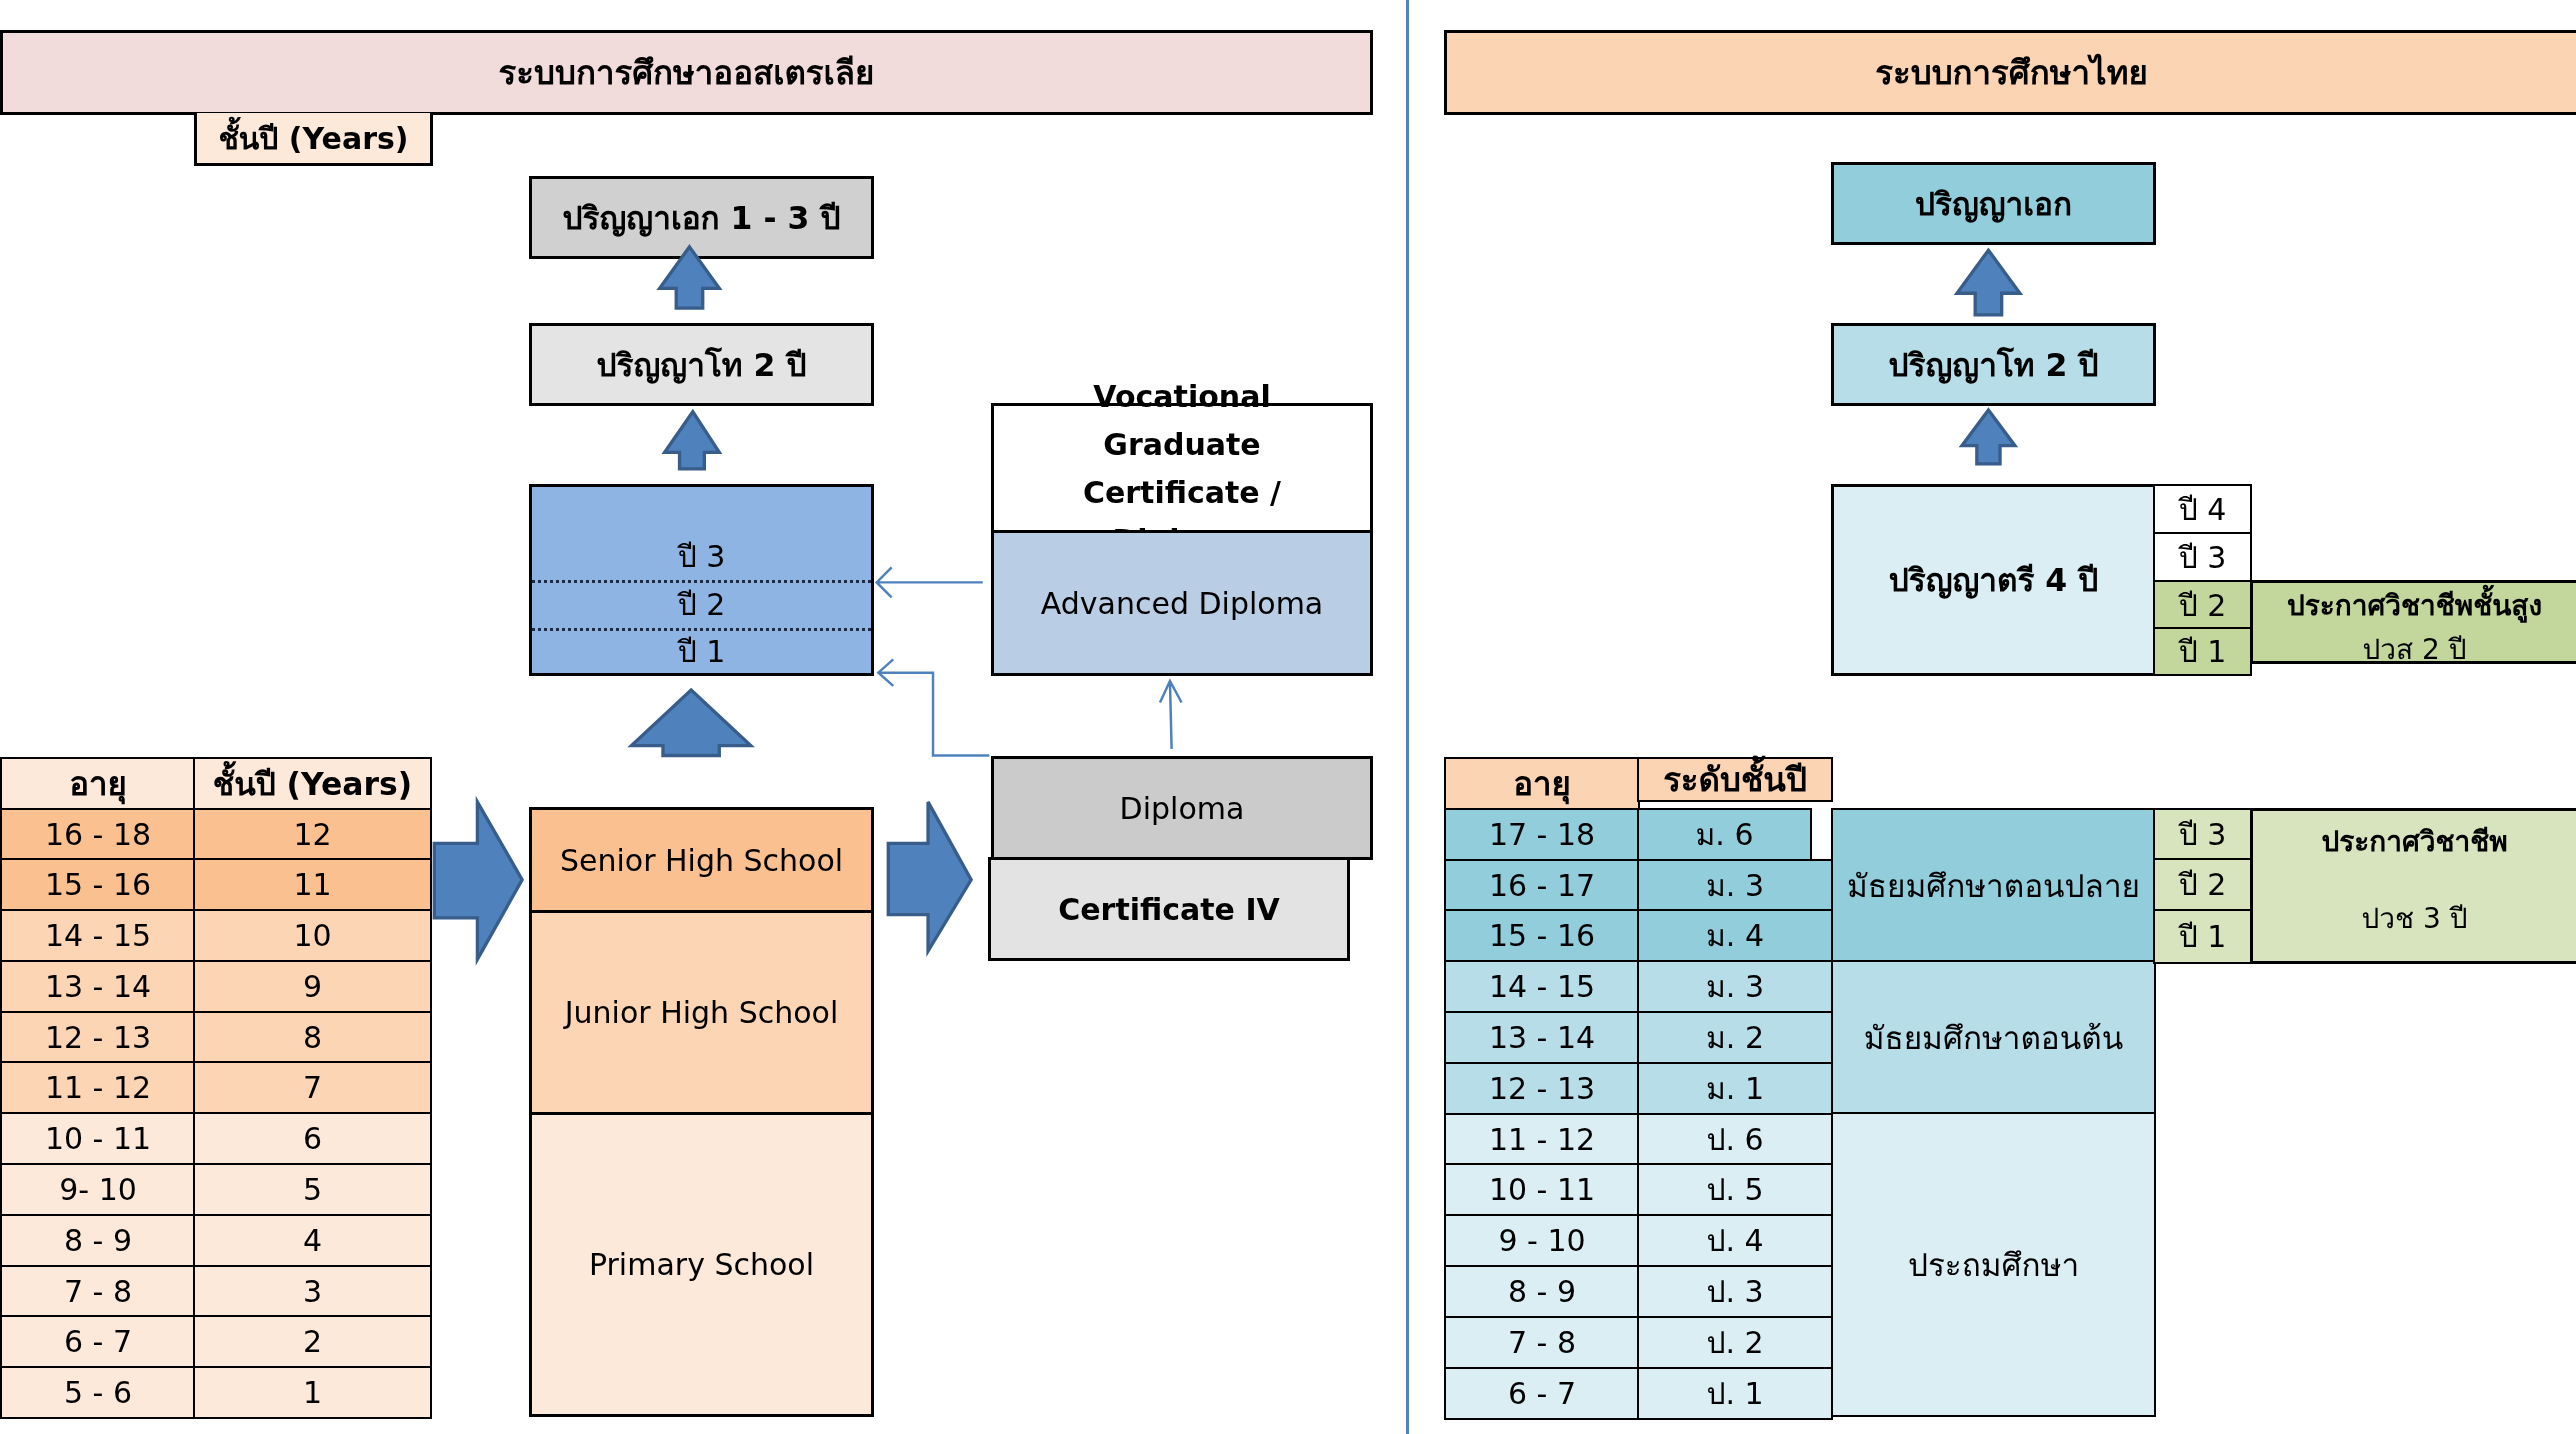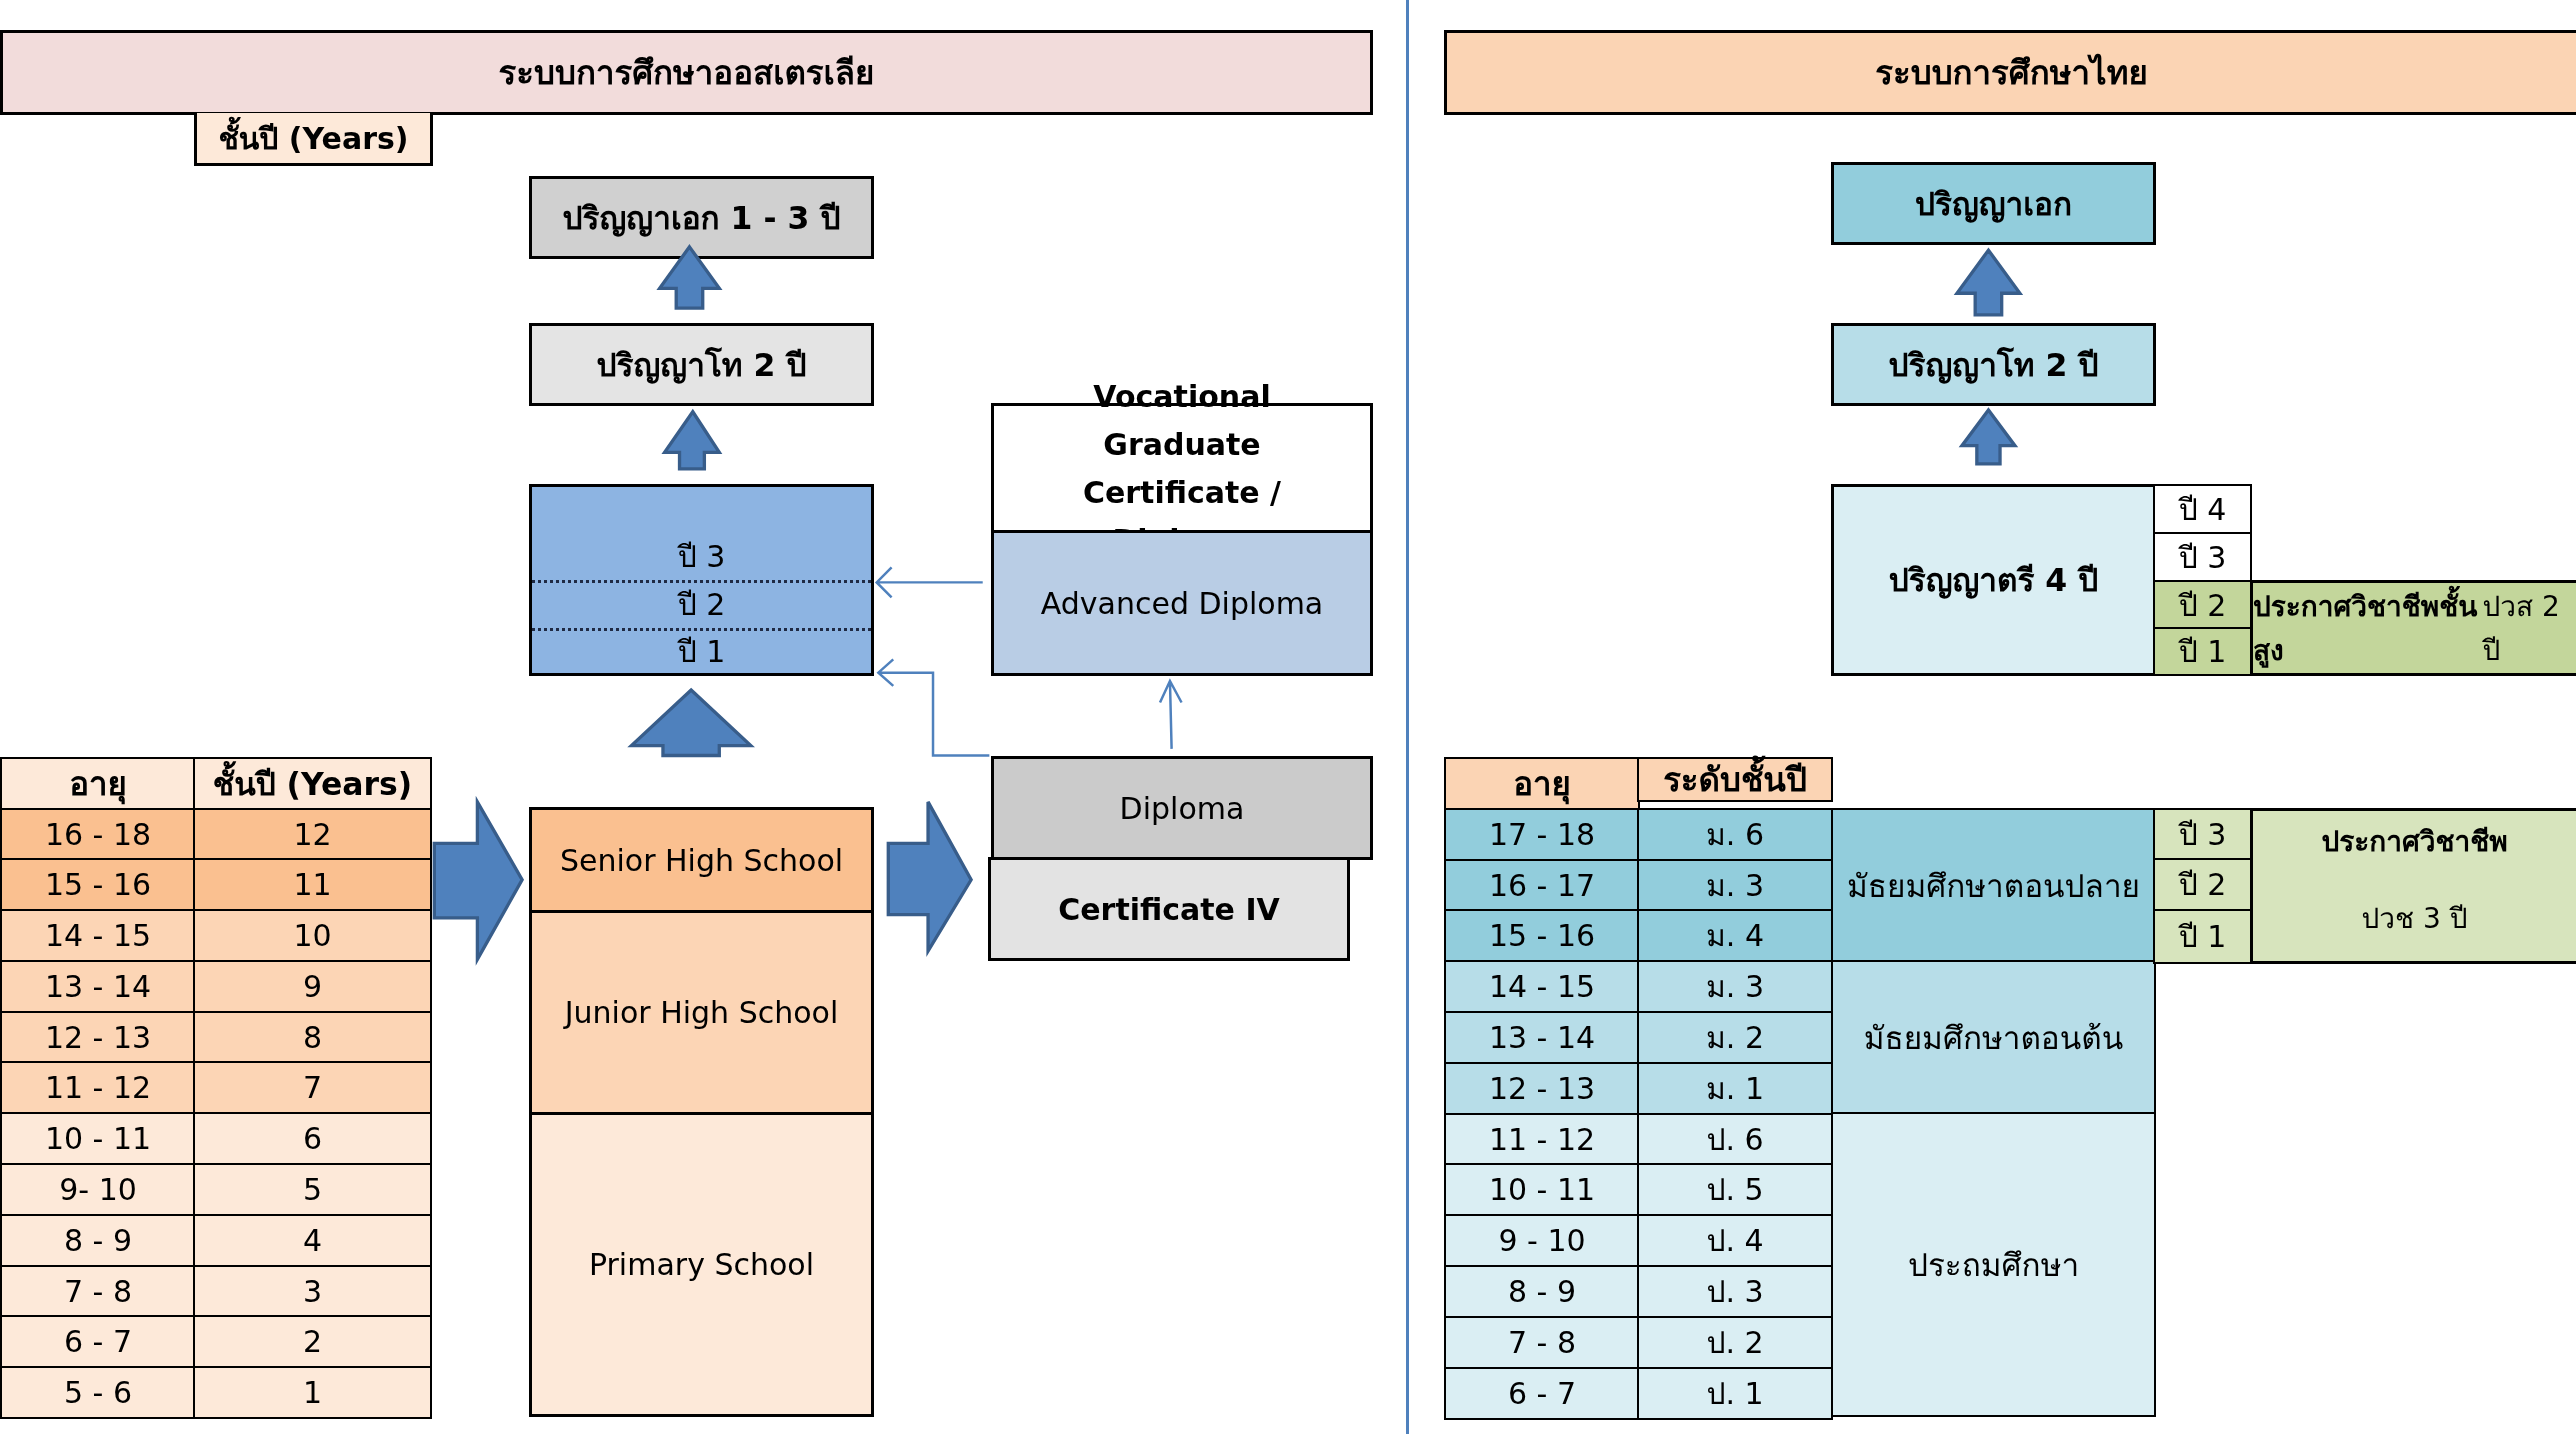--- a/index.html
+++ b/index.html
@@ -110,32 +110,32 @@
 
 <div class="box bold t38" style="left:1831px;top:162px;width:325px;height:83px;background:#92cddc;">ปริญญาเอก</div>
 <div class="box bold t38" style="left:1831px;top:323px;width:325px;height:83px;background:#b7dde8;">ปริญญาโท 2 ปี</div>
 
 <div class="box bold t38" style="left:1831px;top:484px;width:325px;height:192px;background:#daeef3;">ปริญญาตรี 4 ปี</div>
 <div class="cell" style="left:2153px;top:484px;width:99px;height:51px;background:#fff;">ปี 4</div>
 <div class="cell" style="left:2153px;top:532px;width:99px;height:51px;background:#fff;">ปี 3</div>
 <div class="cell" style="left:2153px;top:580px;width:99px;height:50px;background:#c3d69b;">ปี 2</div>
 <div class="cell" style="left:2153px;top:627px;width:99px;height:49px;background:#c3d69b;">ปี 1</div>
 
-<div class="abs" style="left:2250px;top:580px;width:326px;height:96px;border:3.3px solid #000;border-right:none;background:#c3d69b;
-            display:flex;align-items:center;justify-content:space-around;">
+<div class="abs" style="left:2250px;top:580px;width:326px;height:84px;border:3.3px solid #000;border-right:none;background:#c3d69b;
+            display:flex;flex-direction:column;align-items:center;justify-content:space-around;">
   <span class="bold t34">ประกาศวิชาชีพชั้นสูง</span>
   <span class="t34">ปวส 2 ปี</span>
 </div>
 
 <div class="cell bold" style="left:1444px;top:757px;width:196px;height:53px;background:#fbd4b4;font-size:33px;">อายุ</div>
 <div class="cell bold" style="left:1637px;top:757px;width:196px;height:45px;background:#fbd4b4;font-size:33px;">ระดับชั้นปี</div>
 <div id="th-rows">
     <div>
       <div class="cell" style="left: 1444px; top: 808px; width: 196px; height: 53px; background: rgb(146, 205, 220);">17 - 18</div>
-      <div class="cell" style="left: 1637px; top: 808px; width: 196px; height: 53px; background: rgb(146, 205, 220);">ม. 6</div>
+      <div class="cell" style="left: 1637px; top: 808px; width: 175px; height: 53px; background: rgb(146, 205, 220);">ม. 6</div>
     </div>
     <div>
       <div class="cell" style="left: 1444px; top: 859px; width: 196px; height: 53px; background: rgb(146, 205, 220);">16 - 17</div>
       <div class="cell" style="left: 1637px; top: 859px; width: 196px; height: 53px; background: rgb(146, 205, 220);">ม. 3</div>
     </div>
     <div>
       <div class="cell" style="left: 1444px; top: 909px; width: 196px; height: 53px; background: rgb(146, 205, 220);">15 - 16</div>
       <div class="cell" style="left: 1637px; top: 909px; width: 196px; height: 53px; background: rgb(146, 205, 220);">ม. 4</div>
     </div>
     <div>

